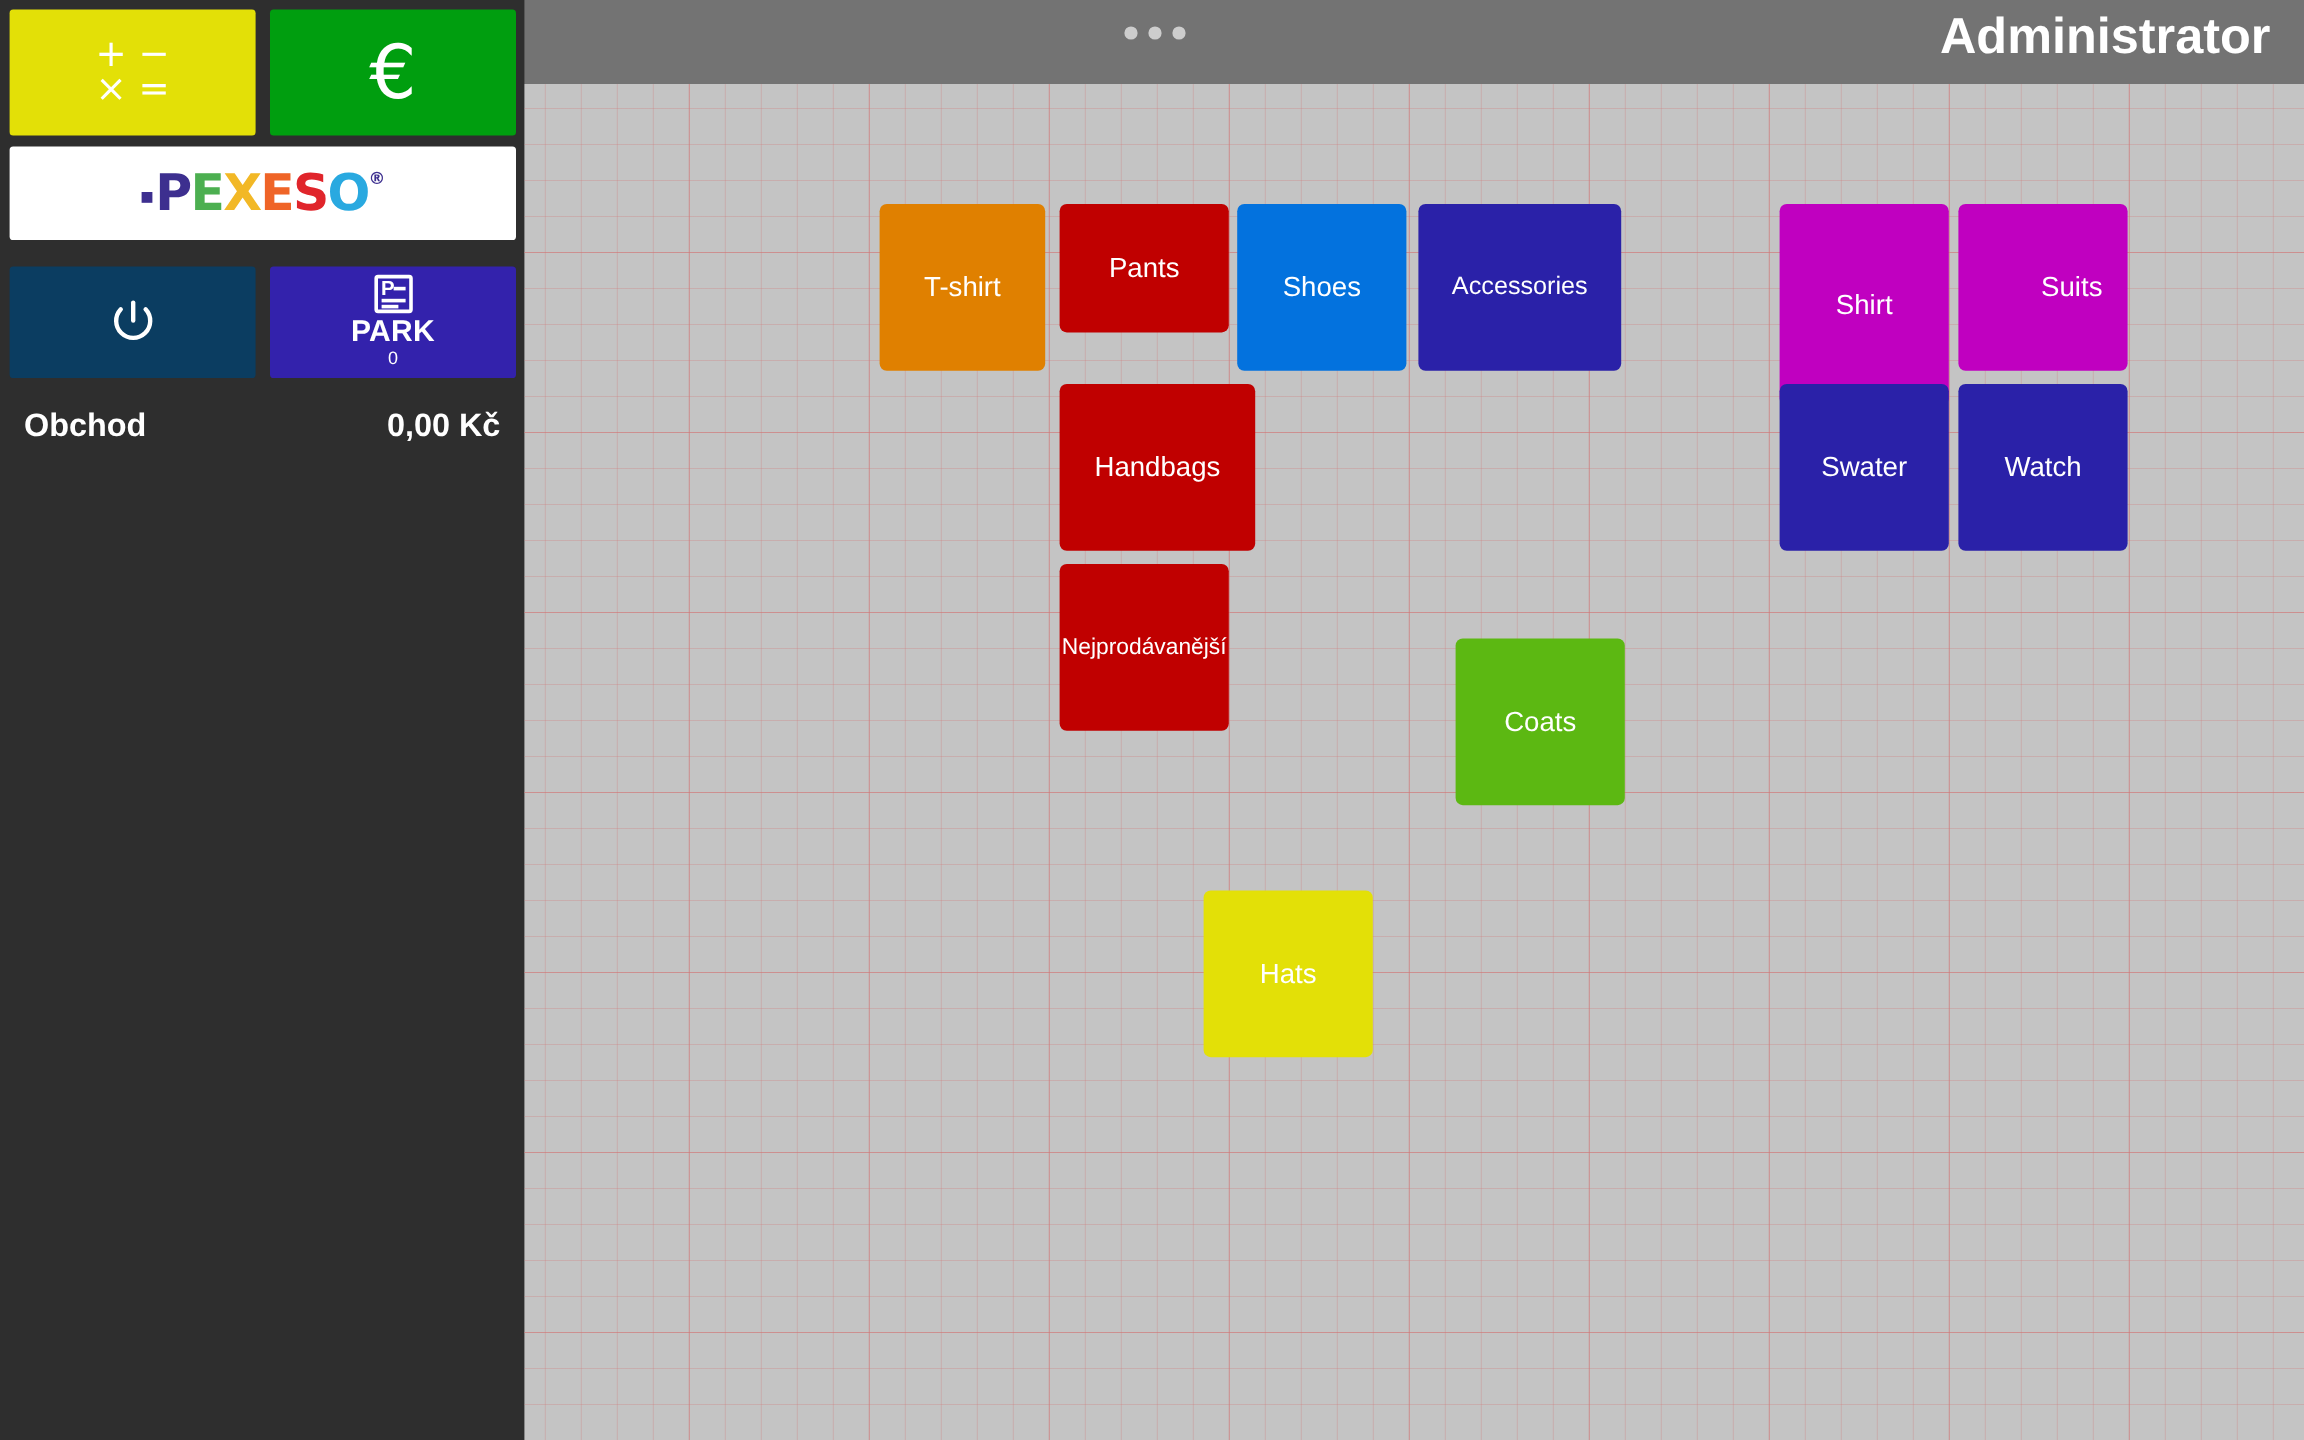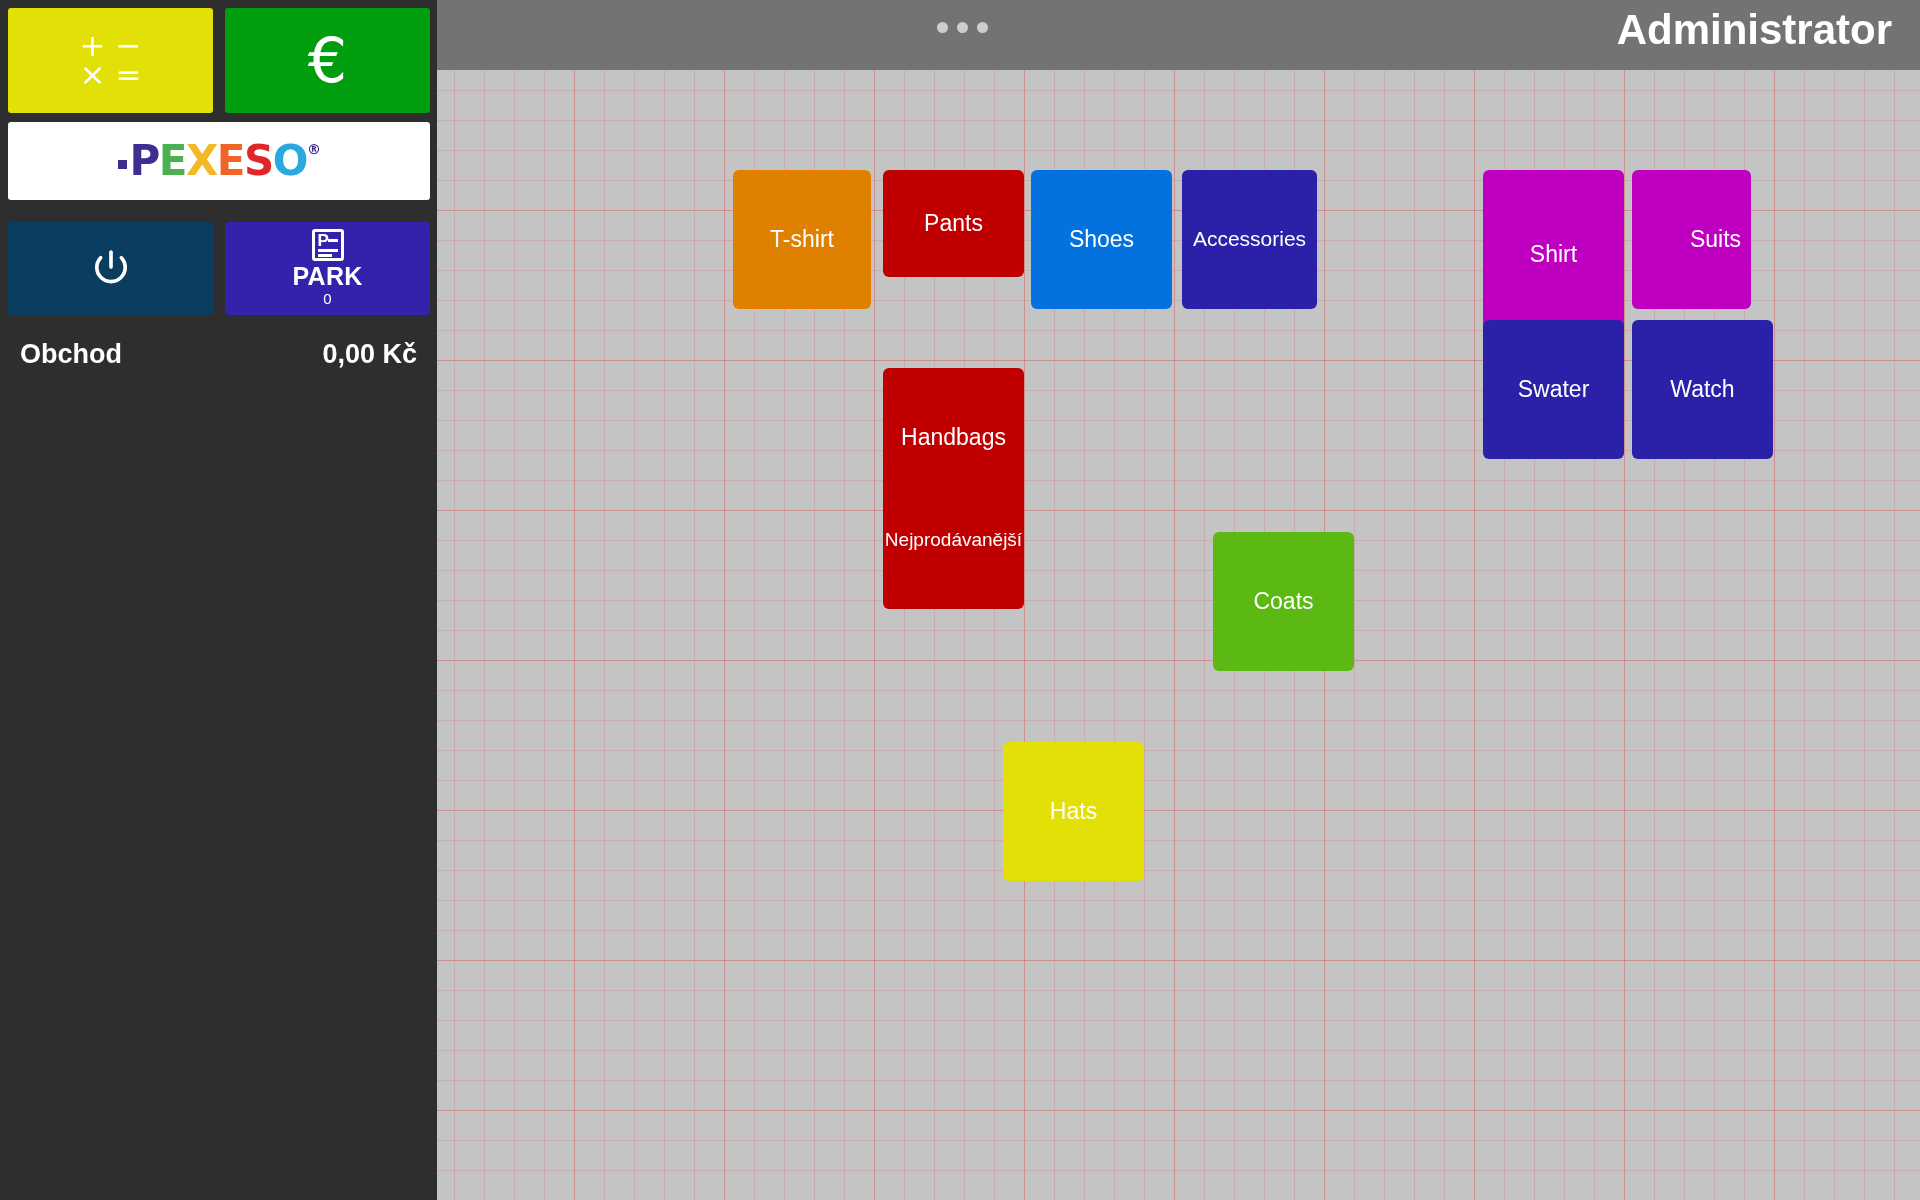--- a/index.html
+++ b/index.html
@@ -177,30 +177,30 @@
   <div id="canvas">
       <div class="tile" style="left: 296px; top: 100px; width: 138px; height: 139px; background: rgb(224, 128, 0);">
         <span>T-shirt</span>
       </div>
       <div class="tile" style="left: 446px; top: 100px; width: 141px; height: 107px; background: rgb(192, 0, 0);">
         <span>Pants</span>
       </div>
       <div class="tile" style="left: 594px; top: 100px; width: 141px; height: 139px; background: rgb(3, 114, 222);">
         <span>Shoes</span>
       </div>
-      <div class="tile small" style="left: 745px; top: 100px; width: 135px; height: 139px; background: rgb(42, 33, 168);">
+      <div class="tile small" style="left: 745px; top: 100px; width: 169px; height: 139px; background: rgb(42, 33, 168);">
         <span>Accessories</span>
       </div>
       <div class="tile" style="left: 1046px; top: 100px; width: 141px; height: 168px; background: rgb(192, 0, 192);">
         <span>Shirt</span>
       </div>
-      <div class="tile" style="left: 1195px; top: 100px; width: 119px; height: 139px; background: rgb(192, 0, 192); padding-left: 48px;">
+      <div class="tile" style="left: 1195px; top: 100px; width: 141px; height: 139px; background: rgb(192, 0, 192); padding-left: 48px;">
         <span>Suits</span>
       </div>
-      <div class="tile" style="left: 446px; top: 250px; width: 141px; height: 139px; background: rgb(192, 0, 0); margin-top: 48px;">
+      <div class="tile" style="left: 446px; top: 250px; width: 163px; height: 139px; background: rgb(192, 0, 0);">
         <span>Handbags</span>
       </div>
       <div class="tile" style="left: 1046px; top: 250px; width: 141px; height: 139px; background: rgb(42, 33, 168);">
         <span>Swater</span>
       </div>
       <div class="tile" style="left: 1195px; top: 250px; width: 141px; height: 139px; background: rgb(42, 33, 168);">
         <span>Watch</span>
       </div>
       <div class="tile tiny" style="left: 446px; top: 400px; width: 141px; height: 139px; background: rgb(192, 0, 0);">
         <span>Nejprodávanější</span>

